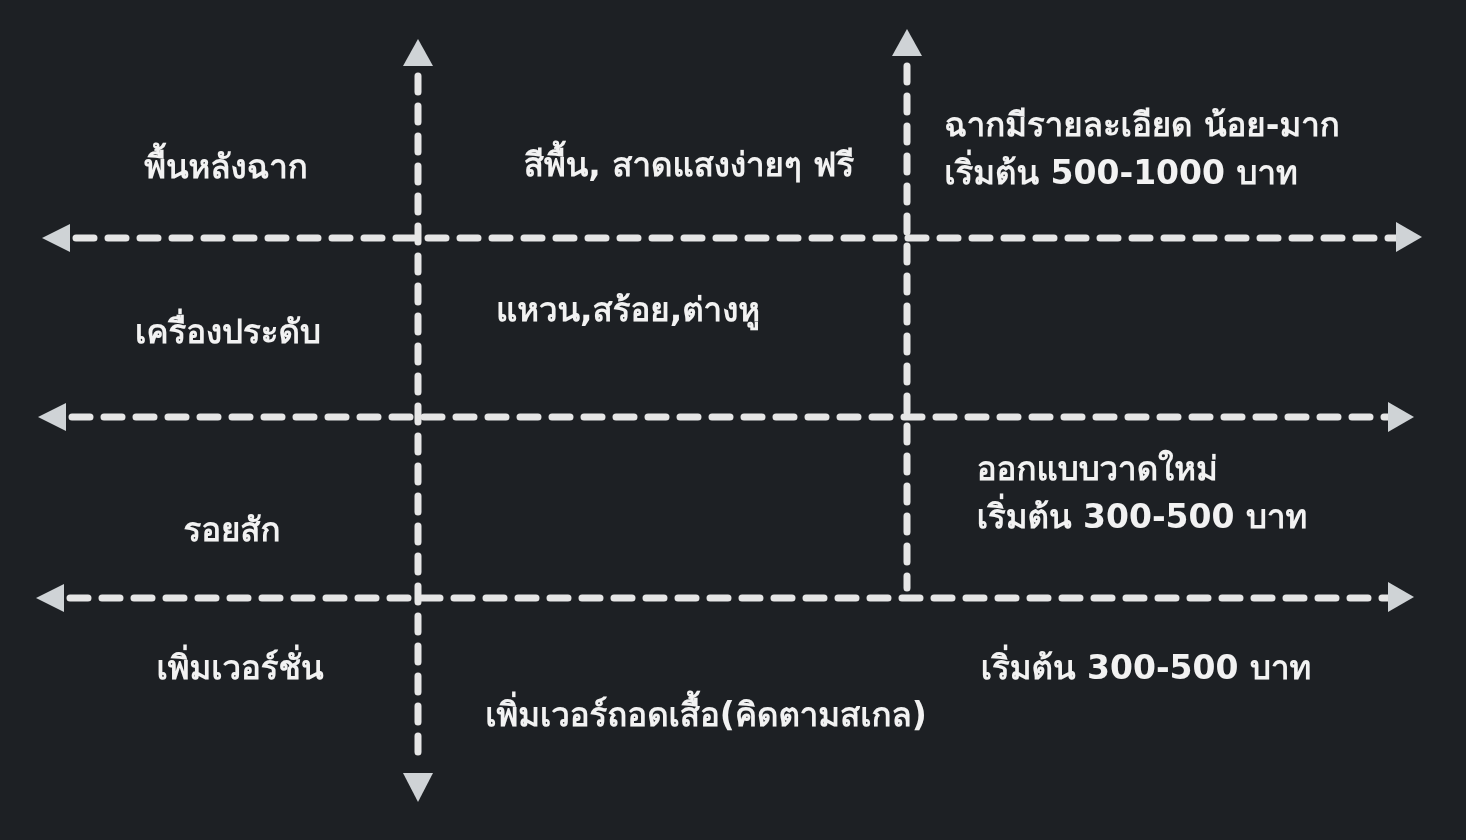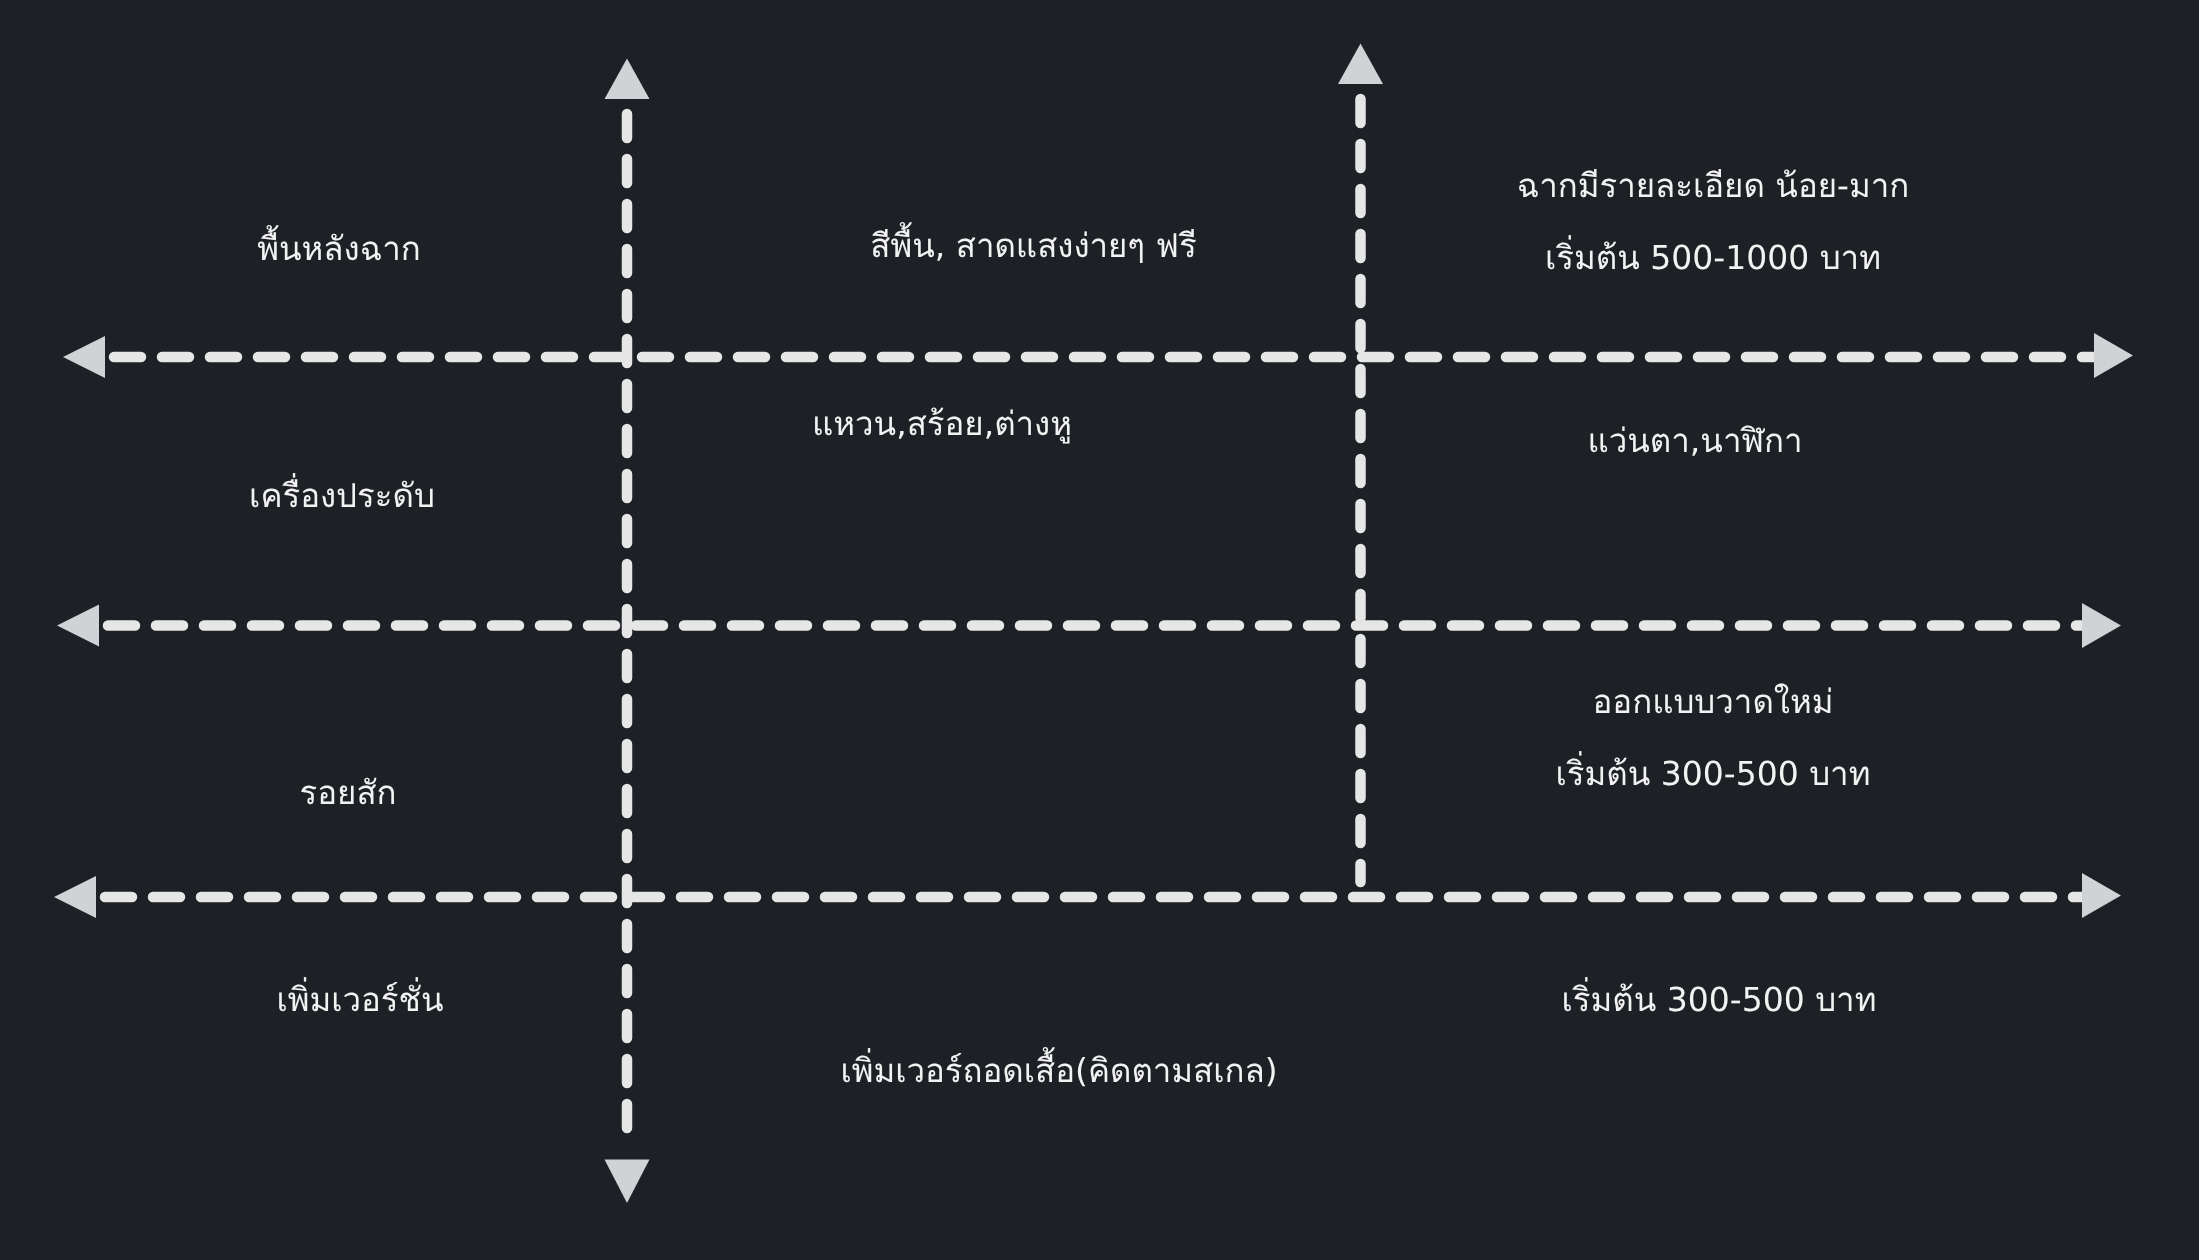--- a/index.html
+++ b/index.html
@@ -6,25 +6,25 @@
   body {
     width: 1466px; height: 840px; overflow: hidden;
     background: #1d2024;
     position: relative;
     font-family: "DejaVu Sans", "Liberation Sans", sans-serif;
     color: #f2f2f2;
   }
   svg.lines { position: absolute; left: 0; top: 0; }
   .cell {
     position: absolute;
-    text-align: center;
-    font-size: 22px;
+    font-size: 33px;
     line-height: 48px;
     white-space: nowrap;
     transform: translateX(-50%);
+    font-weight: bold;
   }
   .cell span { display: block; }
 </style>
 </head>
 <body>
 
 <svg class="lines" width="1466" height="840">
   <g stroke="#e6e6e6" stroke-width="7" stroke-linecap="round" fill="none">
 
     <line x1="76" y1="238" x2="1396" y2="238" stroke-dasharray="18 14"></line>
@@ -57,25 +57,24 @@
   <span>สีพื้น, สาดแสงง่ายๆ ฟรี</span>
 </div>
 <div class="cell" style="left:1142px; top:101px;">
   <span>ฉากมีรายละเอียด น้อย-มาก</span>
   <span>เริ่มต้น 500-1000 บาท</span>
 </div>
 
 <div class="cell" style="left:228px; top:308px;">
   <span>เครื่องประดับ</span>
 </div>
-<div class="cell" style="left:628px; top:260px;">
+<div class="cell" style="left:628px; top:286px;">
   <span>แหวน,สร้อย,ต่างหู</span>
 </div>
 <div class="cell" style="left:1130px; top:271px;">
-  <span>แว่นตา,นาฬิกา</span>
 </div>
 
 <div class="cell" style="left:232px; top:506px;">
   <span>รอยสัก</span>
 </div>
 <div class="cell" style="left:634px; top:443px;">
 </div>
 <div class="cell" style="left:1142px; top:445px;">
   <span>ออกแบบวาดใหม่</span>
   <span>เริ่มต้น 300-500 บาท</span>

